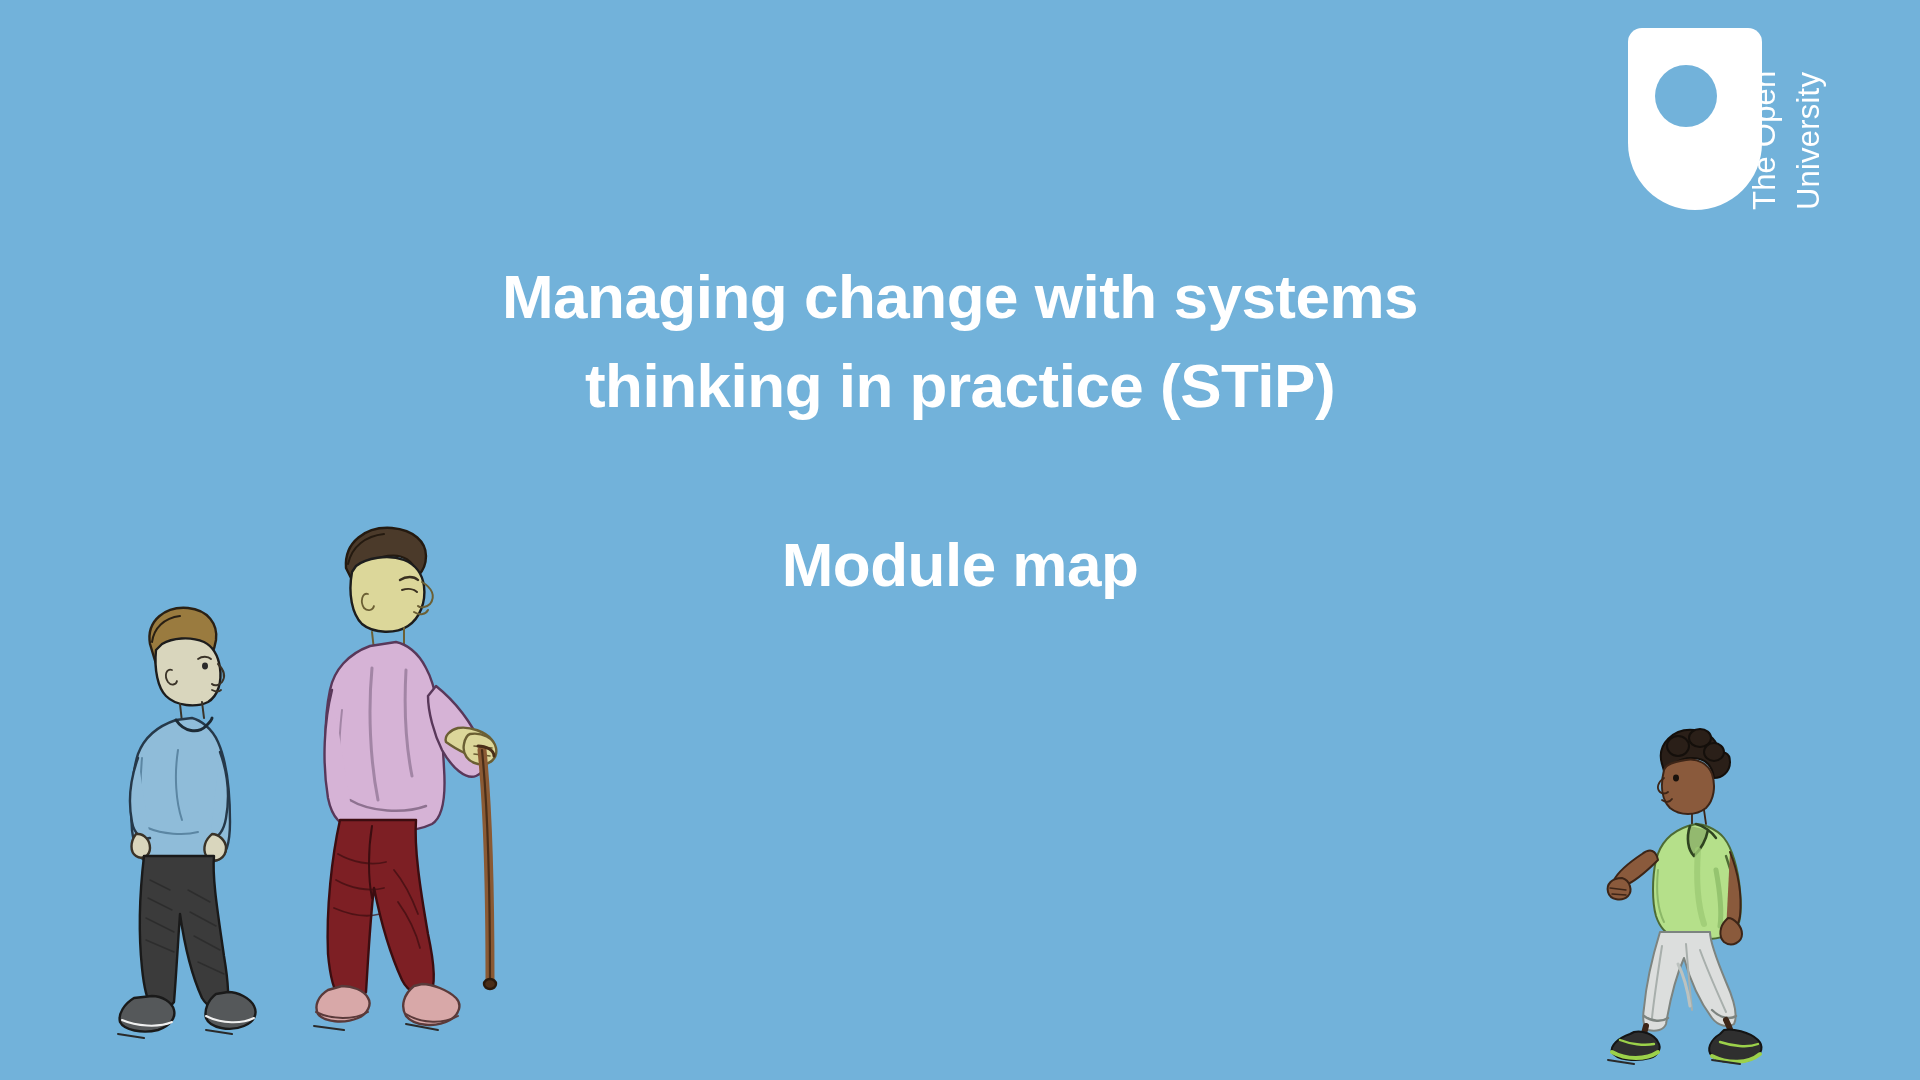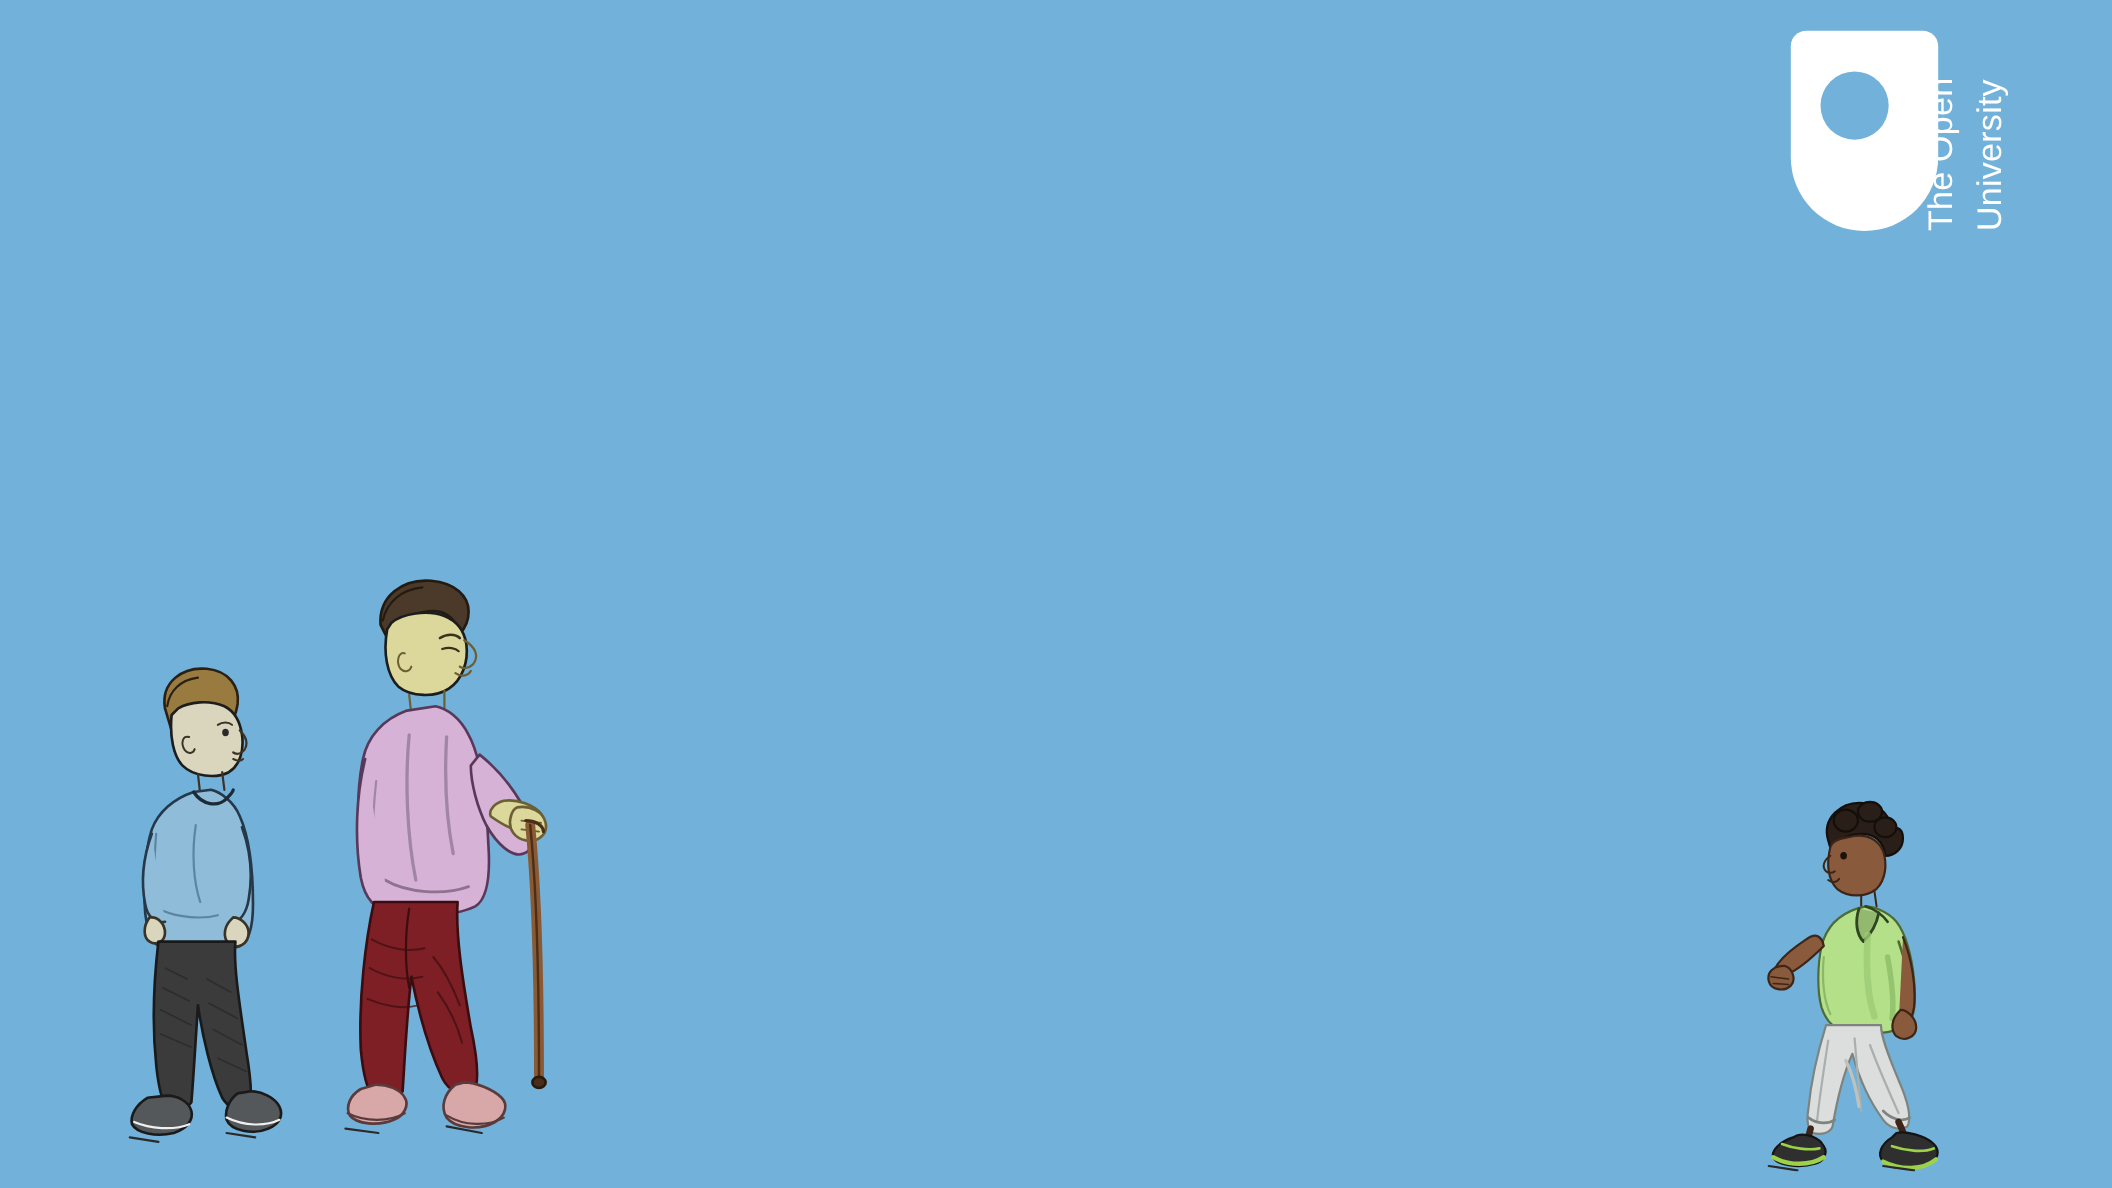--- a/index.html
+++ b/index.html
@@ -109,21 +109,24 @@
       <div class="ou-shield-body"></div>
       <div class="ou-shield-dot"></div>
     </div>
     <div class="ou-wordmark">
       <div class="ou-word ou-word-1">The Open</div>
       <div class="ou-word ou-word-2">University</div>
     </div>
   </div>
 
   <div class="title-block">
+    <div class="title-line">Managing change with systems</div>
+    <div class="title-line">thinking in practice (STiP)</div>
     <div class="subtitle-gap"></div>
+    <div class="subtitle-line">Module map</div>
   </div>
 
   <div class="figure fig-boy">
     <svg viewBox="0 0 170 470" xmlns="http://www.w3.org/2000/svg">
       <g stroke="#1d1d1d" stroke-width="2.4" stroke-linecap="round" stroke-linejoin="round" fill="none">
 
         <path d="M58 54 C54 30 74 16 96 18 C116 20 126 34 124 50 C122 62 118 68 114 70
                  C110 56 100 50 88 52 C76 54 66 62 64 74 Z" fill="#9a7b3f" stroke="#2a2014"></path>
         <path d="M60 52 C62 38 72 28 88 26" stroke="#2a2014" stroke-width="2"></path>
 

